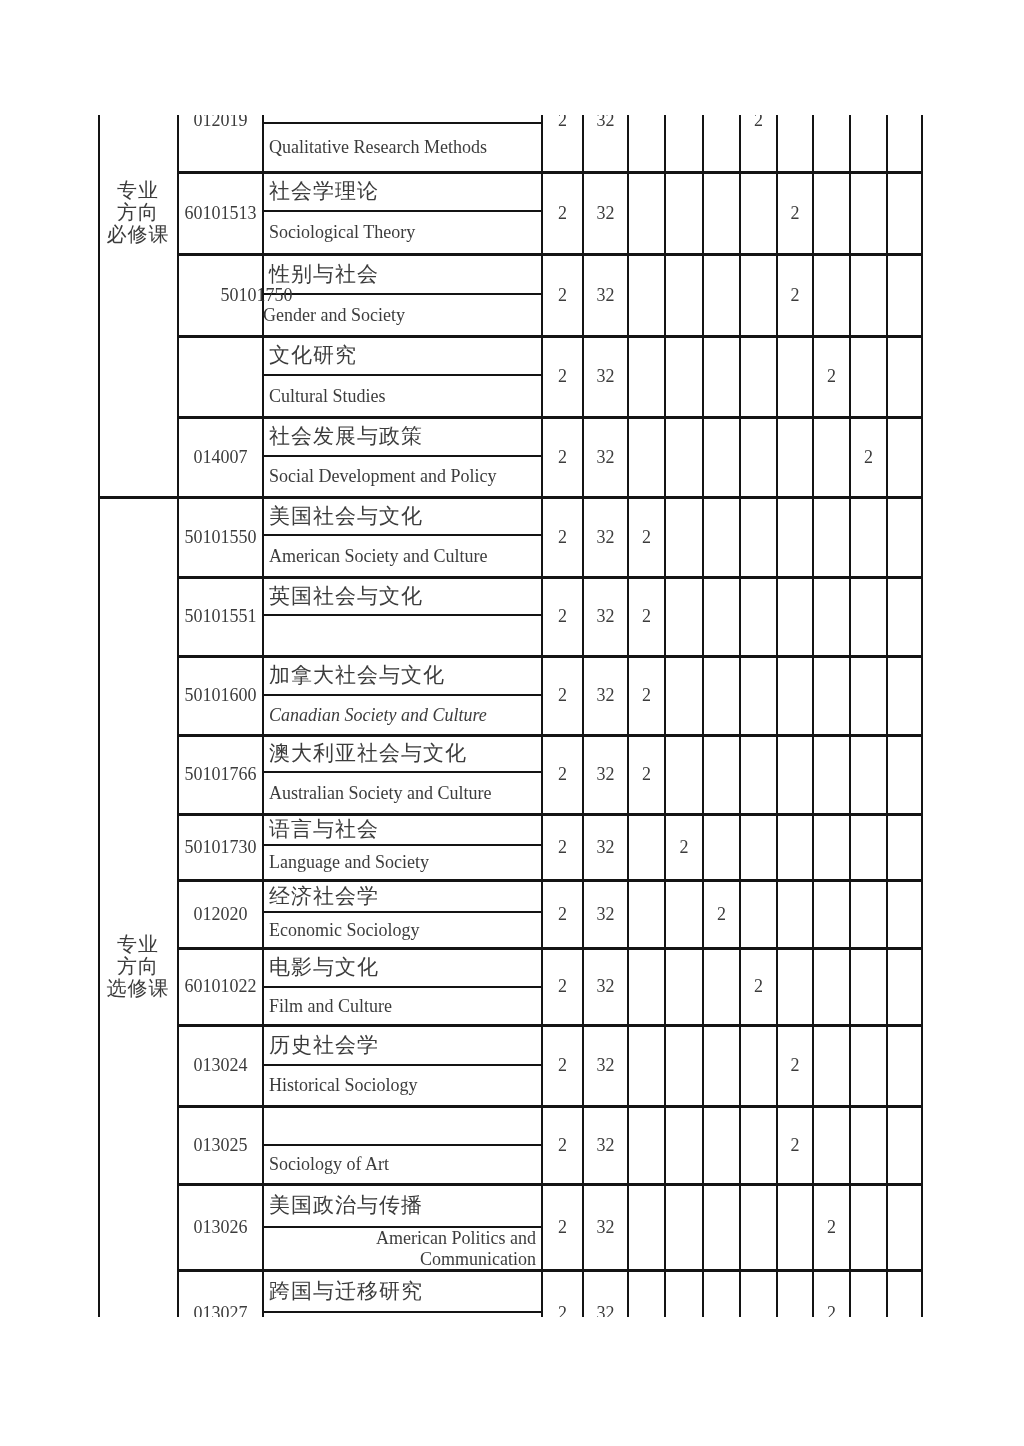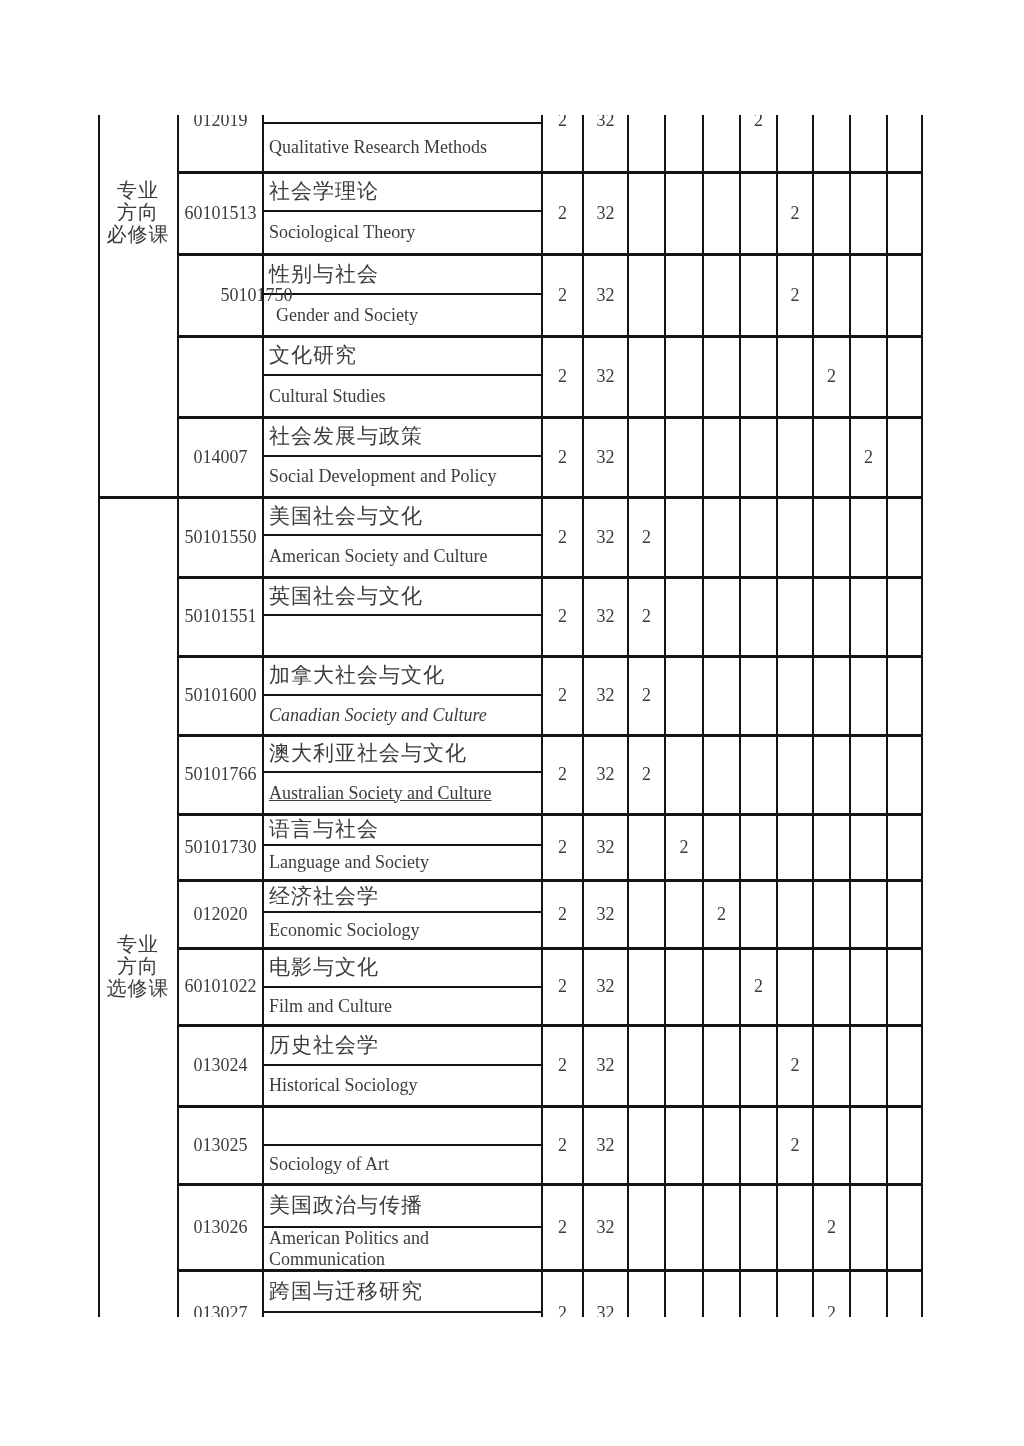--- a/index.html
+++ b/index.html
@@ -7,21 +7,21 @@
     position:relative;width:1024px;height:1446px;background:#ffffff;overflow:hidden;
     font-family:"Liberation Serif","DejaVu Serif",serif;color:#3c3c3c;
   }
   .crop{position:absolute;left:98px;top:115px;width:827px;height:1202px;overflow:hidden;}
   .tbl{position:absolute;left:0;top:-46px;width:825px;height:1287px;}
   .vline,.hline{position:absolute;background:#141414;}
   .cell{
     position:absolute;display:flex;align-items:center;justify-content:center;
     font-size:18px;color:#3c3c3c;white-space:nowrap;
   }
-  .name{justify-content:flex-start;padding:6px 6px;box-sizing:border-box;white-space:normal;line-height:21px;}
+  .name{justify-content:flex-start;padding:6px 6px;box-sizing:border-box;white-space:normal;line-height:21px;text-align:right;}
   .cn{font-size:21px;letter-spacing:1px;}
   .en{font-size:18px;}
   .cat{
     position:absolute;left:0;width:80px;text-align:center;
     font-size:20px;line-height:22px;color:#3c3c3c;letter-spacing:1px;
   }
 </style>
 </head>
 <body>
 
@@ -82,21 +82,21 @@
         <div class="cell" style="left: 605px; top: 103px; width: 37px; height: 82px;"></div>
         <div class="cell" style="left: 642px; top: 103px; width: 37px; height: 82px;"></div>
         <div class="cell" style="left: 679px; top: 103px; width: 36px; height: 82px;">2</div>
         <div class="cell" style="left: 715px; top: 103px; width: 37px; height: 82px;"></div>
         <div class="cell" style="left: 752px; top: 103px; width: 37px; height: 82px;"></div>
         <div class="cell" style="left: 789px; top: 103px; width: 36px; height: 82px;"></div>
         <div class="hline" style="left: 80px; top: 266px; width: 745px; height: 3px;"></div>
         <div class="hline" style="left: 165px; top: 224px; width: 279px; height: 2px;"></div>
         <div class="cell" style="left: 80px; top: 185px; width: 85px; height: 82px; padding-left: 36px;">50101750</div>
         <div class="cell name cn" style="left: 165px; top: 185px; width: 279px; height: 40px;">性别与社会</div>
-        <div class="cell name en" style="left: 172px; top: 225px; width: 329px; height: 42px;">Gender and Society</div>
+        <div class="cell name en" style="left: 159px; top: 225px; width: 329px; height: 42px;">Gender and Society</div>
         <div class="cell" style="left: 444px; top: 185px; width: 41px; height: 82px;">2</div>
         <div class="cell" style="left: 485px; top: 185px; width: 45px; height: 82px;">32</div>
         <div class="cell" style="left: 530px; top: 185px; width: 37px; height: 82px;"></div>
         <div class="cell" style="left: 567px; top: 185px; width: 38px; height: 82px;"></div>
         <div class="cell" style="left: 605px; top: 185px; width: 37px; height: 82px;"></div>
         <div class="cell" style="left: 642px; top: 185px; width: 37px; height: 82px;"></div>
         <div class="cell" style="left: 679px; top: 185px; width: 36px; height: 82px;">2</div>
         <div class="cell" style="left: 715px; top: 185px; width: 37px; height: 82px;"></div>
         <div class="cell" style="left: 752px; top: 185px; width: 37px; height: 82px;"></div>
         <div class="cell" style="left: 789px; top: 185px; width: 36px; height: 82px;"></div>
@@ -170,21 +170,21 @@
         <div class="cell" style="left: 605px; top: 587px; width: 37px; height: 79px;"></div>
         <div class="cell" style="left: 642px; top: 587px; width: 37px; height: 79px;"></div>
         <div class="cell" style="left: 679px; top: 587px; width: 36px; height: 79px;"></div>
         <div class="cell" style="left: 715px; top: 587px; width: 37px; height: 79px;"></div>
         <div class="cell" style="left: 752px; top: 587px; width: 37px; height: 79px;"></div>
         <div class="cell" style="left: 789px; top: 587px; width: 36px; height: 79px;"></div>
         <div class="hline" style="left: 80px; top: 744px; width: 745px; height: 3px;"></div>
         <div class="hline" style="left: 165px; top: 702px; width: 279px; height: 2px;"></div>
         <div class="cell" style="left: 80px; top: 666px; width: 85px; height: 79px;">50101766</div>
         <div class="cell name cn" style="left: 165px; top: 666px; width: 279px; height: 37px;">澳大利亚社会与文化</div>
-        <div class="cell name en" style="left: 165px; top: 703px; width: 279px; height: 42px; text-decoration: underline;">Australian Society and Culture</div>
+        <div class="cell name en" style="left: 165px; top: 703px; width: 279px; height: 42px;">Australian Society and Culture</div>
         <div class="cell" style="left: 444px; top: 666px; width: 41px; height: 79px;">2</div>
         <div class="cell" style="left: 485px; top: 666px; width: 45px; height: 79px;">32</div>
         <div class="cell" style="left: 530px; top: 666px; width: 37px; height: 79px;">2</div>
         <div class="cell" style="left: 567px; top: 666px; width: 38px; height: 79px;"></div>
         <div class="cell" style="left: 605px; top: 666px; width: 37px; height: 79px;"></div>
         <div class="cell" style="left: 642px; top: 666px; width: 37px; height: 79px;"></div>
         <div class="cell" style="left: 679px; top: 666px; width: 36px; height: 79px;"></div>
         <div class="cell" style="left: 715px; top: 666px; width: 37px; height: 79px;"></div>
         <div class="cell" style="left: 752px; top: 666px; width: 37px; height: 79px;"></div>
         <div class="cell" style="left: 789px; top: 666px; width: 36px; height: 79px;"></div>

